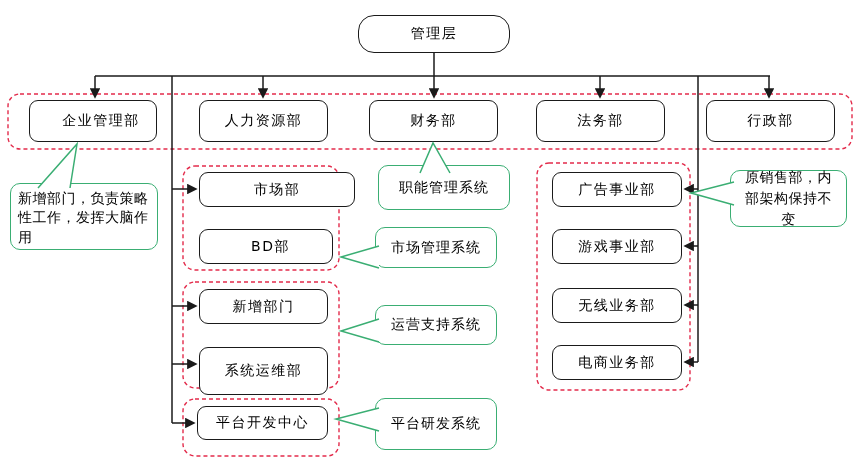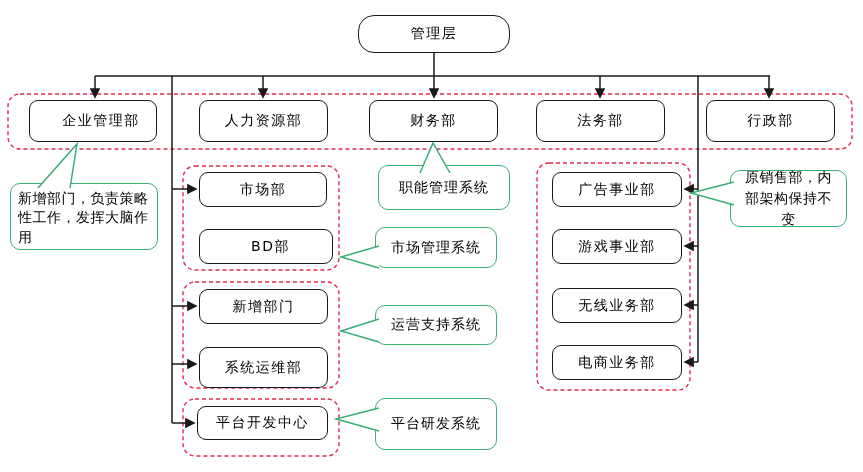--- a/index.html
+++ b/index.html
@@ -75,24 +75,24 @@
 </svg>
 
 <div class="node root" style="left:358px;top:15px;width:152px;height:38px;">管理层</div>
 
 <div class="node" style="left:29px;top:100px;width:128px;height:42px;padding-left:16px;">企业管理部</div>
 <div class="node" style="left:199px;top:100px;width:129px;height:42px;">人力资源部</div>
 <div class="node" style="left:369px;top:100px;width:129px;height:42px;border-radius:9px;">财务部</div>
 <div class="node" style="left:536px;top:100px;width:129px;height:42px;">法务部</div>
 <div class="node" style="left:706px;top:100px;width:129px;height:42px;">行政部</div>
 
-<div class="node" style="left:199px;top:172px;width:128px;height:35px;">市场部</div>
+<div class="node" style="left:199px;top:172px;width:156px;height:35px;">市场部</div>
 <div class="node" style="left:199px;top:229px;width:134px;height:35px;padding-left:9px;">BD部</div>
 <div class="node" style="left:199px;top:289px;width:129px;height:35px;">新增部门</div>
-<div class="node" style="left:199px;top:347px;width:129px;height:41px;">系统运维部</div>
+<div class="node" style="left:199px;top:347px;width:129px;height:48px;">系统运维部</div>
 <div class="node" style="left:197px;top:406px;width:131px;height:34px;">平台开发中心</div>
 
 <div class="node" style="left:552px;top:172px;width:130px;height:35px;">广告事业部</div>
 <div class="node" style="left:552px;top:229px;width:130px;height:35px;">游戏事业部</div>
 <div class="node" style="left:552px;top:288px;width:130px;height:35px;">无线业务部</div>
 <div class="node" style="left:552px;top:345px;width:130px;height:35px;">电商业务部</div>
 
 <div class="callout sys" style="left:378px;top:165px;width:132px;height:45px;">职能管理系统</div>
 <div class="callout sys" style="left:375px;top:227px;width:122px;height:41px;">市场管理系统</div>
 <div class="callout sys" style="left:375px;top:305px;width:122px;height:40px;">运营支持系统</div>

